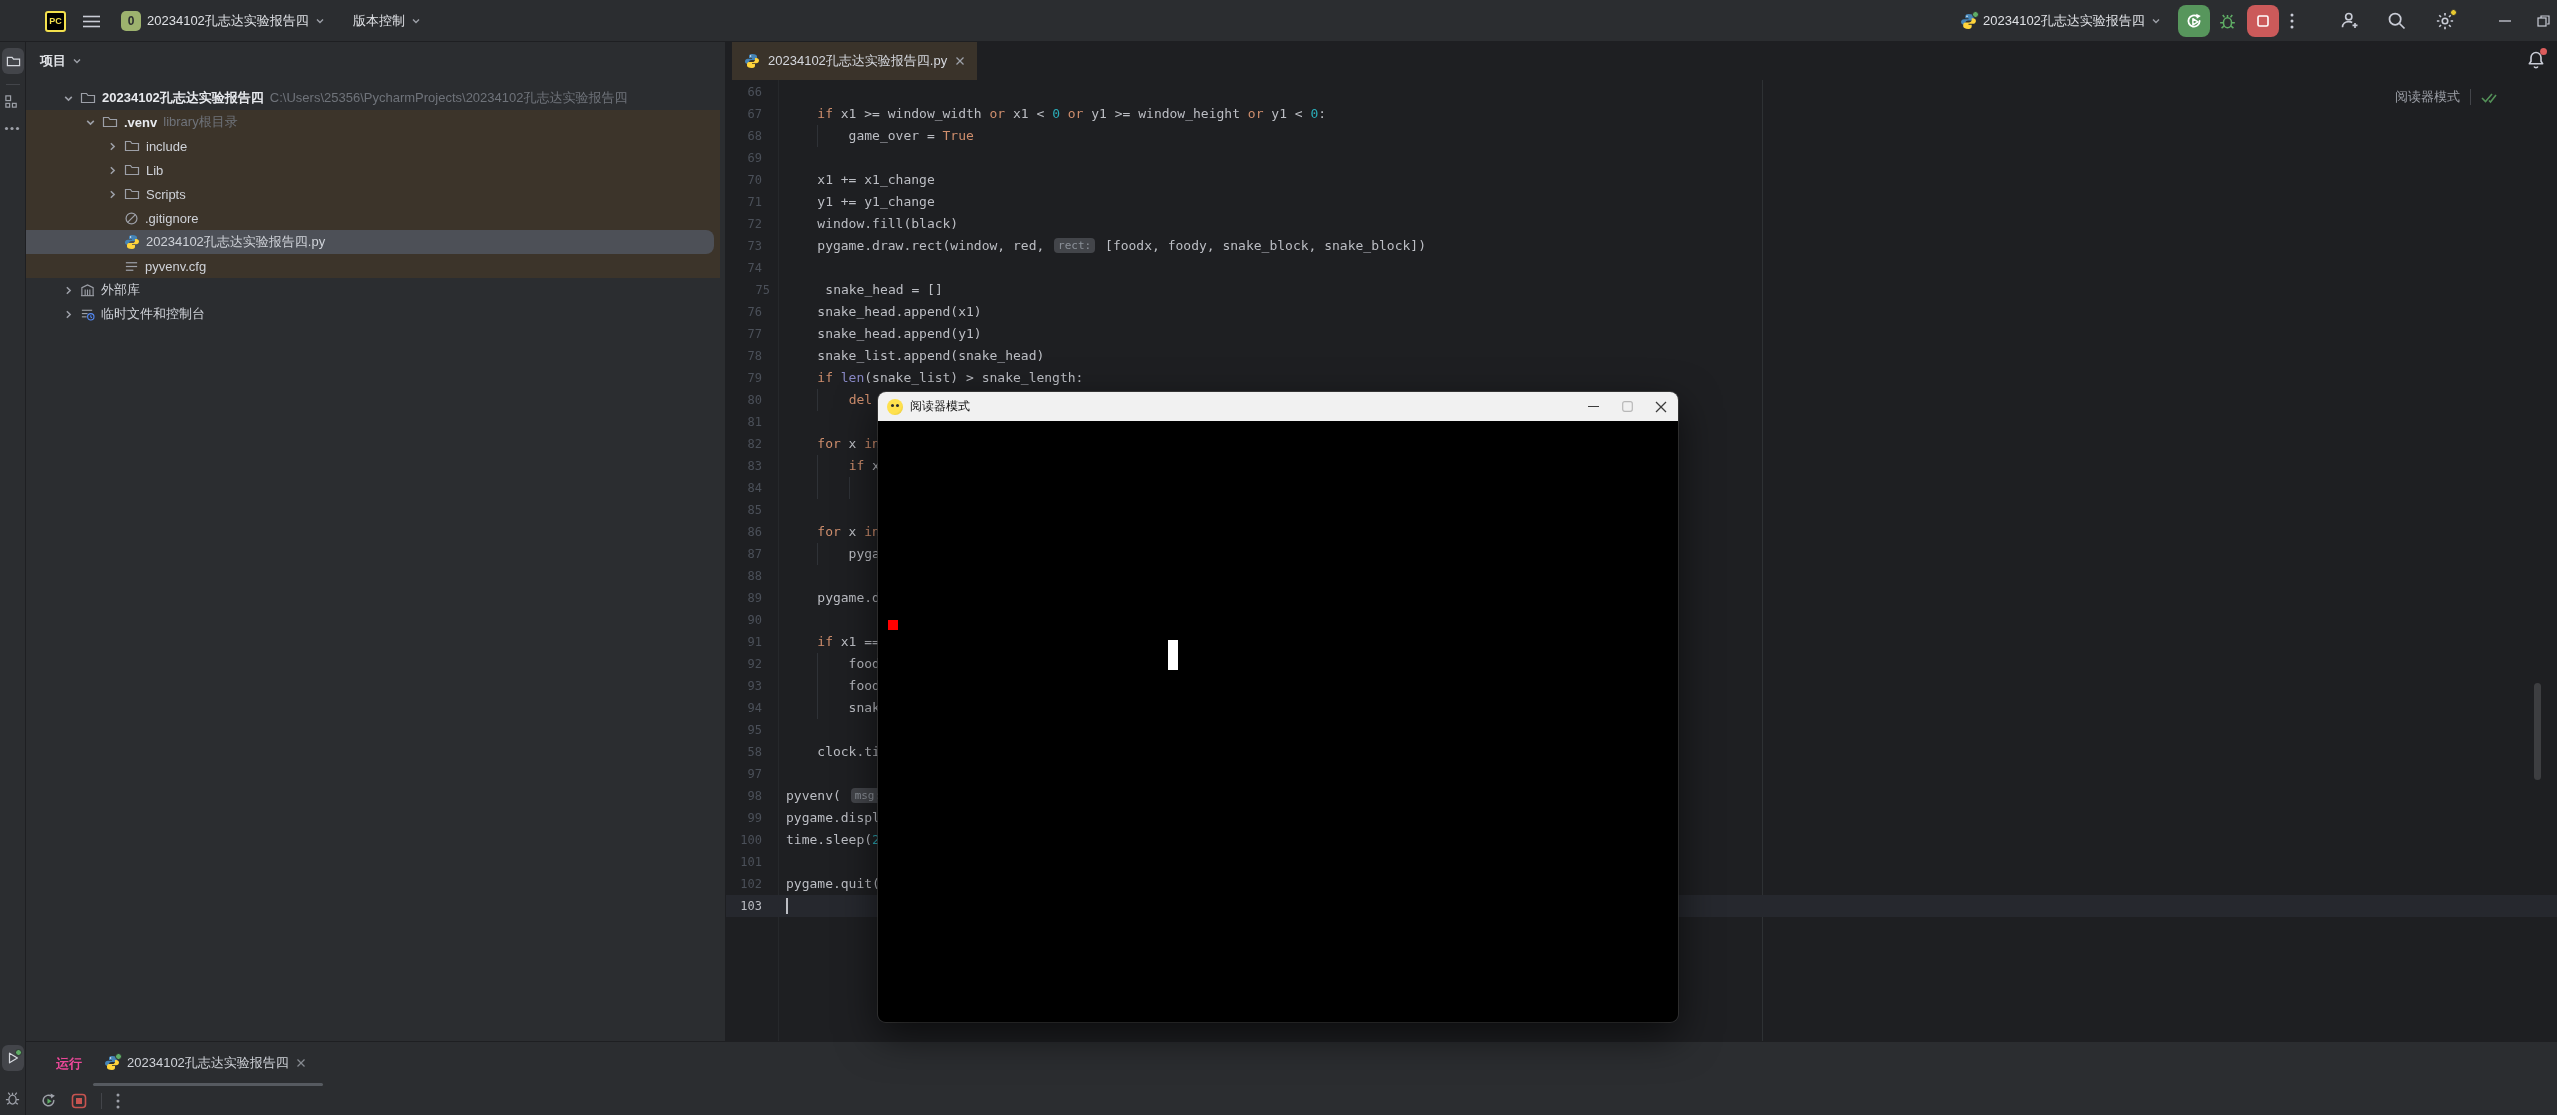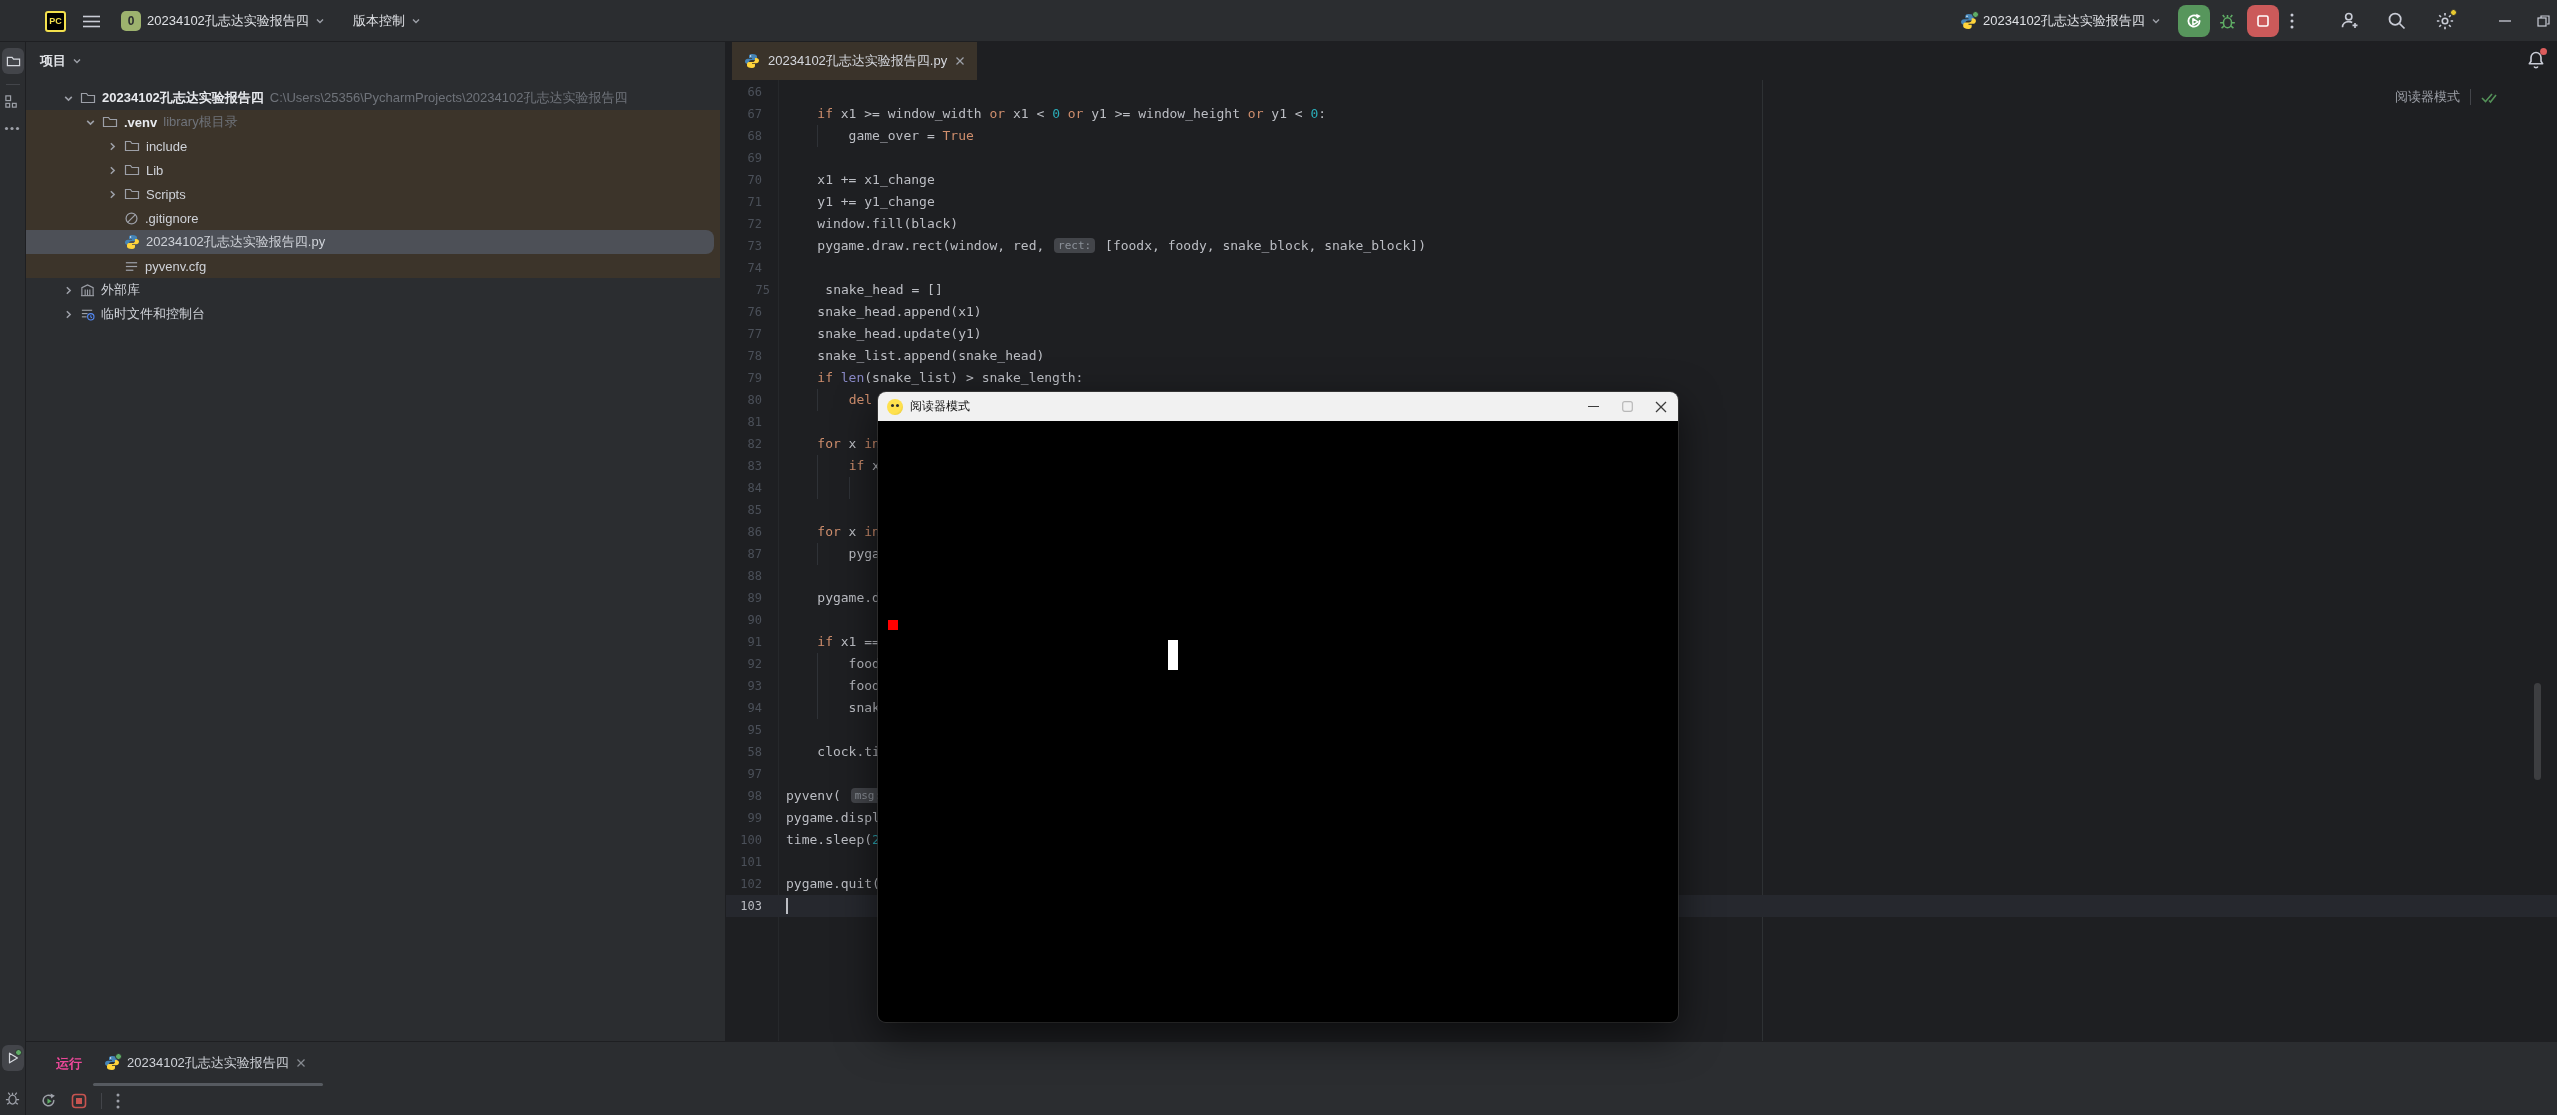--- a/index.html
+++ b/index.html
@@ -447,21 +447,21 @@
         <div class="code-line" style="top: 23px;"><span class="ln">67</span><span class="src"><span>    </span><span class="kw">if</span><span> x1 &gt;= window_width </span><span class="kw">or</span><span> x1 &lt; </span><span class="num">0</span><span> </span><span class="kw">or</span><span> y1 &gt;= window_height </span><span class="kw">or</span><span> y1 &lt; </span><span class="num">0</span><span>:</span></span></div>
         <div class="code-line" style="top: 45px;"><span class="ln">68</span><span class="iguide" style="left: 91.25px;"></span><span class="src"><span>        game_over = </span><span class="kw">True</span></span></div>
         <div class="code-line" style="top: 67px;"><span class="ln">69</span><span class="src"></span></div>
         <div class="code-line" style="top: 89px;"><span class="ln">70</span><span class="src"><span>    x1 += x1_change</span></span></div>
         <div class="code-line" style="top: 111px;"><span class="ln">71</span><span class="src"><span>    y1 += y1_change</span></span></div>
         <div class="code-line" style="top: 133px;"><span class="ln">72</span><span class="src"><span>    window.fill(black)</span></span></div>
         <div class="code-line" style="top: 155px;"><span class="ln">73</span><span class="src"><span>    pygame.draw.rect(window, red, </span><span class="hint">rect:</span><span> [foodx, foody, snake_block, snake_block])</span></span></div>
         <div class="code-line" style="top: 177px;"><span class="ln">74</span><span class="src"></span></div>
         <div class="code-line" style="top: 199px; margin-left: 8px;"><span class="ln">75</span><span class="src"><span>    snake_head = []</span></span></div>
         <div class="code-line" style="top: 221px;"><span class="ln">76</span><span class="src"><span>    snake_head.append(x1)</span></span></div>
-        <div class="code-line" style="top: 243px;"><span class="ln">77</span><span class="src"><span>    snake_head.update(y1)</span></span></div>
+        <div class="code-line" style="top: 243px;"><span class="ln">77</span><span class="src"><span>    snake_head.append(y1)</span></span></div>
         <div class="code-line" style="top: 265px;"><span class="ln">78</span><span class="src"><span>    snake_list.append(snake_head)</span></span></div>
         <div class="code-line" style="top: 287px;"><span class="ln">79</span><span class="src"><span>    </span><span class="kw">if</span><span> </span><span class="bi">len</span><span>(snake_list) &gt; snake_length:</span></span></div>
         <div class="code-line" style="top: 309px;"><span class="ln">80</span><span class="iguide" style="left: 91.25px;"></span><span class="src"><span>        </span><span class="kw">del</span><span> snake_list[</span><span class="num">0</span><span>]</span></span></div>
         <div class="code-line" style="top: 331px;"><span class="ln">81</span><span class="src"></span></div>
         <div class="code-line" style="top: 353px;"><span class="ln">82</span><span class="src"><span>    </span><span class="kw">for</span><span> x </span><span class="kw">in</span><span> snake_list[:-1]:</span></span></div>
         <div class="code-line" style="top: 375px;"><span class="ln">83</span><span class="iguide" style="left: 91.25px;"></span><span class="src"><span>        </span><span class="kw">if</span><span> x == snake_head:</span></span></div>
         <div class="code-line" style="top: 397px;"><span class="ln">84</span><span class="iguide" style="left: 91.25px;"></span><span class="iguide" style="left: 122.5px;"></span><span class="src"><span>            game_over = </span><span class="kw">True</span></span></div>
         <div class="code-line" style="top: 419px;"><span class="ln">85</span><span class="src"></span></div>
         <div class="code-line" style="top: 441px;"><span class="ln">86</span><span class="src"><span>    </span><span class="kw">for</span><span> x </span><span class="kw">in</span><span> snake_list:</span></span></div>
         <div class="code-line" style="top: 463px;"><span class="ln">87</span><span class="iguide" style="left: 91.25px;"></span><span class="src"><span>        pygame.draw.rect(window, white, </span><span class="hint">rect:</span><span> [x[</span><span class="num">0</span><span>], x[</span><span class="num">1</span><span>], snake_block, snake_block])</span></span></div>

